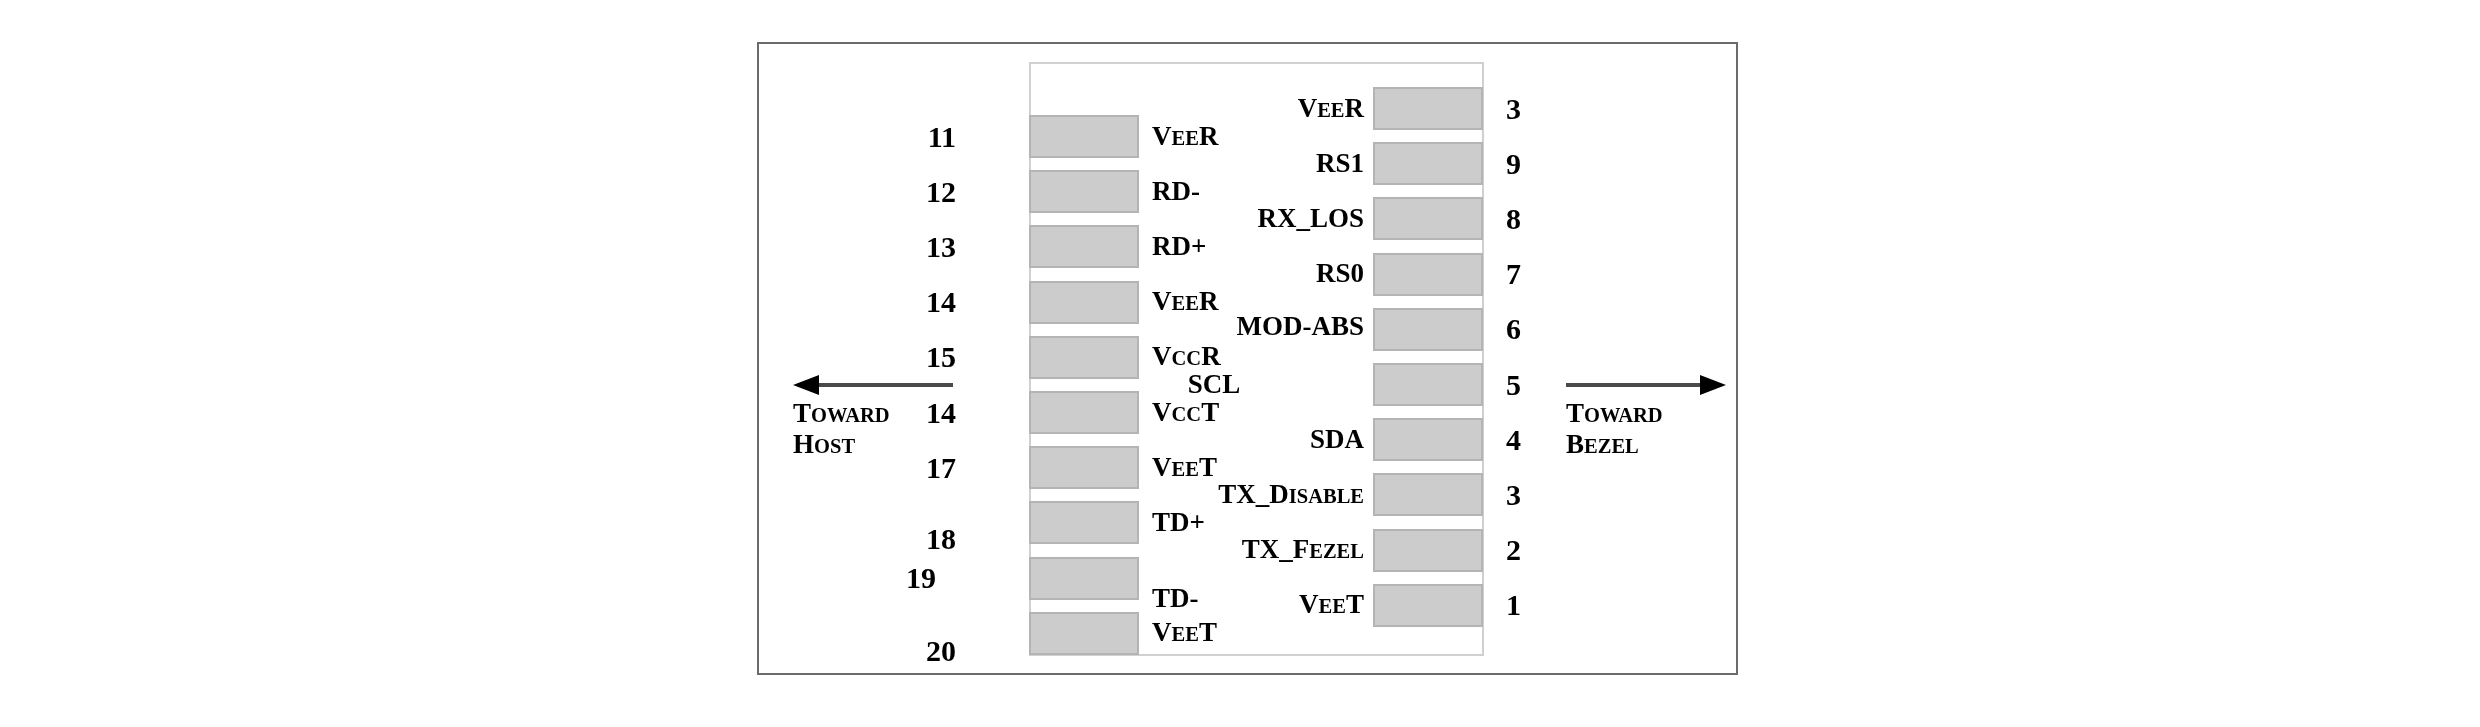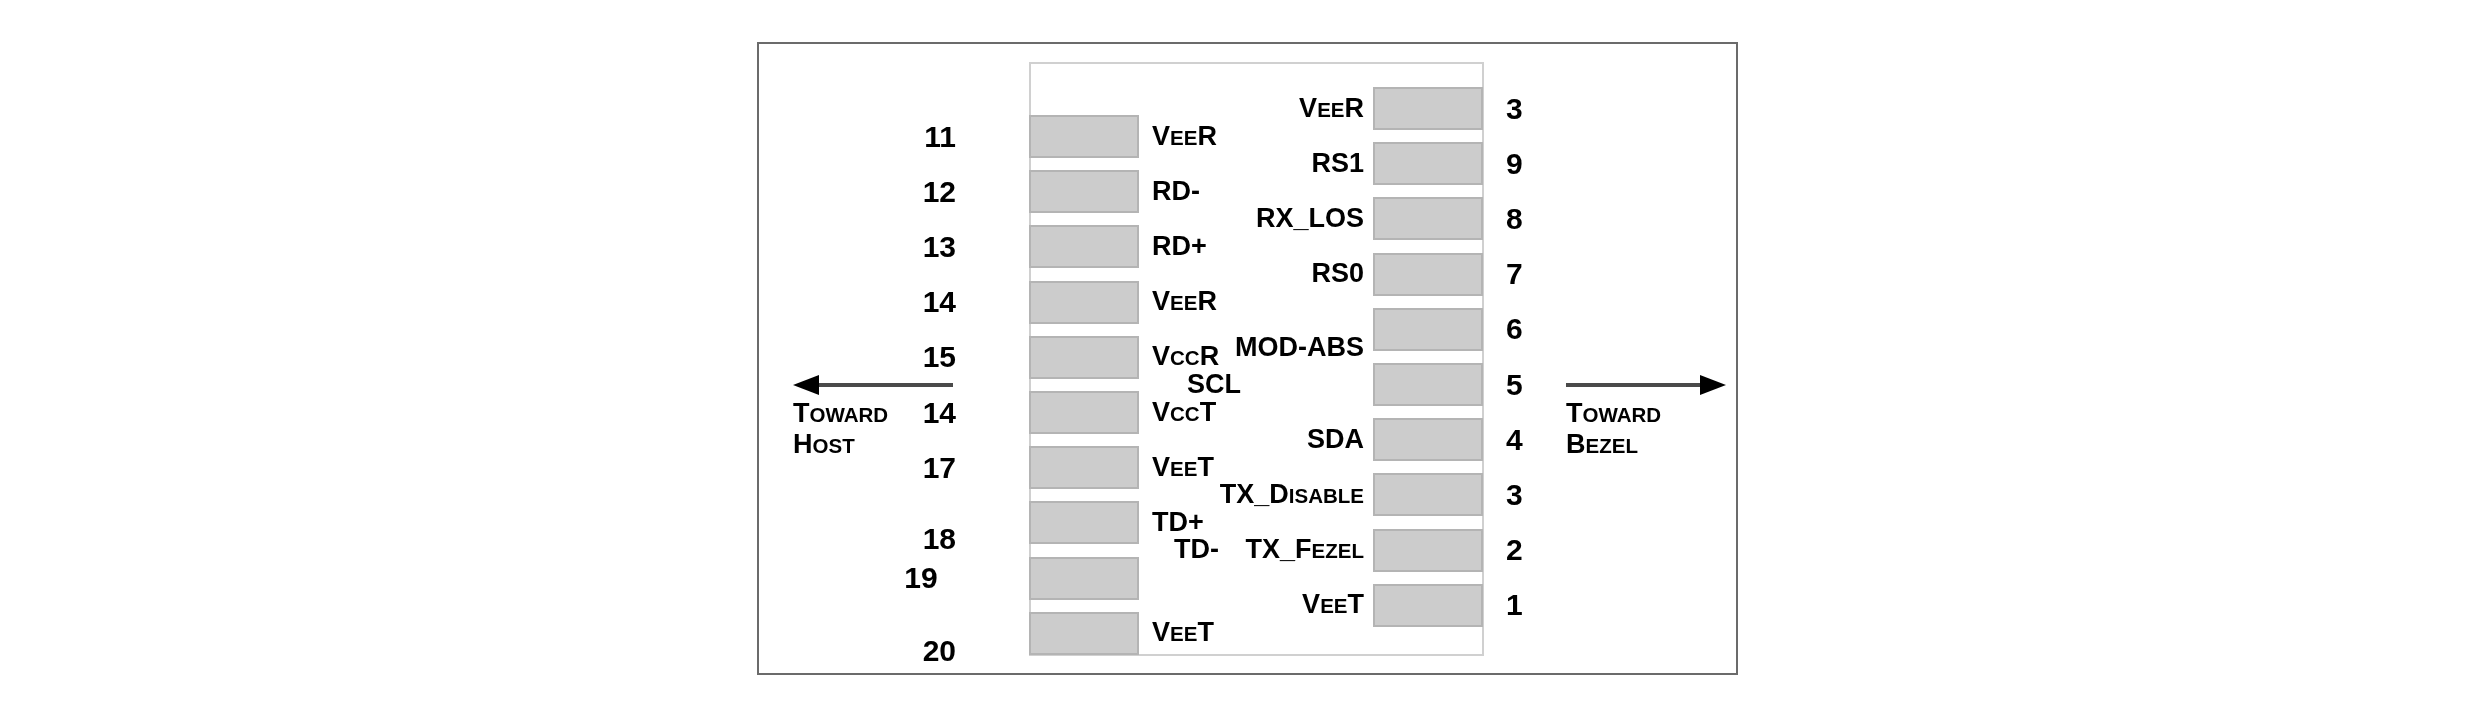--- a/index.html
+++ b/index.html
@@ -12,20 +12,21 @@
     height: 727px;
     font-family: "Liberation Sans", sans-serif;
     overflow: hidden;
   }
 
   #figure {
     position: absolute;
     left: 0; top: 0;
     width: 2480px;
     height: 727px;
+    font-family: Liberation Serif, serif;
   }
 
   
   .outer-frame {
     position: absolute;
     left: 757px;
     top: 42px;
     width: 981px;
     height: 633px;
     border: 2px solid #6b6b6b;
@@ -159,41 +160,41 @@
       <div class="pin-num left" style="top: 397.5px;">14</div>
       <div class="sig left" style="top: 398.5px;"><span>V</span><span class="sc">CC</span><span>T</span></div>
       <div class="pad left" style="top: 446.2px;"></div>
       <div class="pin-num left" style="top: 452.7px;">17</div>
       <div class="sig left" style="top: 453.7px;"><span>V</span><span class="sc">EE</span><span>T</span></div>
       <div class="pad left" style="top: 501.4px;"></div>
       <div class="pin-num left" style="top: 507.9px; margin-top: 16px;">18</div>
       <div class="sig left" style="top: 508.9px;"><span>TD+</span></div>
       <div class="pad left" style="top: 556.6px;"></div>
       <div class="pin-num left" style="top: 563.1px; text-align: center;">19</div>
-      <div class="sig left" style="top: 536px; margin-left: 22px;"><span>TD-</span></div>
+      <div class="sig left" style="top: 585px;"><span>TD-</span></div>
       <div class="pad left" style="top: 611.8px;"></div>
       <div class="pin-num left" style="top: 636px;">20</div>
       <div class="sig left" style="top: 619.3px;"><span>V</span><span class="sc">EE</span><span>T</span></div>
     </div>
   <div id="right-col">
       <div class="pad right" style="top: 87px;"></div>
       <div class="pin-num right" style="top: 93.5px;">3</div>
       <div class="sig right" style="top: 94.5px;"><span>V</span><span class="sc">EE</span><span>R</span></div>
       <div class="pad right" style="top: 142.2px;"></div>
       <div class="pin-num right" style="top: 148.7px;">9</div>
       <div class="sig right" style="top: 149.7px;"><span>RS1</span></div>
       <div class="pad right" style="top: 197.4px;"></div>
       <div class="pin-num right" style="top: 203.9px;">8</div>
       <div class="sig right" style="top: 204.9px;"><span>RX_LOS</span></div>
       <div class="pad right" style="top: 252.6px;"></div>
       <div class="pin-num right" style="top: 259.1px;">7</div>
       <div class="sig right" style="top: 260.1px;"><span>RS0</span></div>
       <div class="pad right" style="top: 307.8px;"></div>
       <div class="pin-num right" style="top: 314.3px;">6</div>
-      <div class="sig right" style="top: 334px;"><span>MOD-ABS</span></div>
+      <div class="sig right" style="top: 313px;"><span>MOD-ABS</span></div>
       <div class="pad right" style="top: 363px;"></div>
       <div class="pin-num right" style="top: 369.5px;">5</div>
       <div class="sig right" style="top: 370.5px; text-align: center;"><span>SCL</span></div>
       <div class="pad right" style="top: 418.2px;"></div>
       <div class="pin-num right" style="top: 424.7px;">4</div>
       <div class="sig right" style="top: 425.7px;"><span>SDA</span></div>
       <div class="pad right" style="top: 473.4px;"></div>
       <div class="pin-num right" style="top: 479.9px;">3</div>
       <div class="sig right" style="top: 480.9px;"><span>TX_D</span><span class="sc">ISABLE</span></div>
       <div class="pad right" style="top: 528.6px;"></div>

